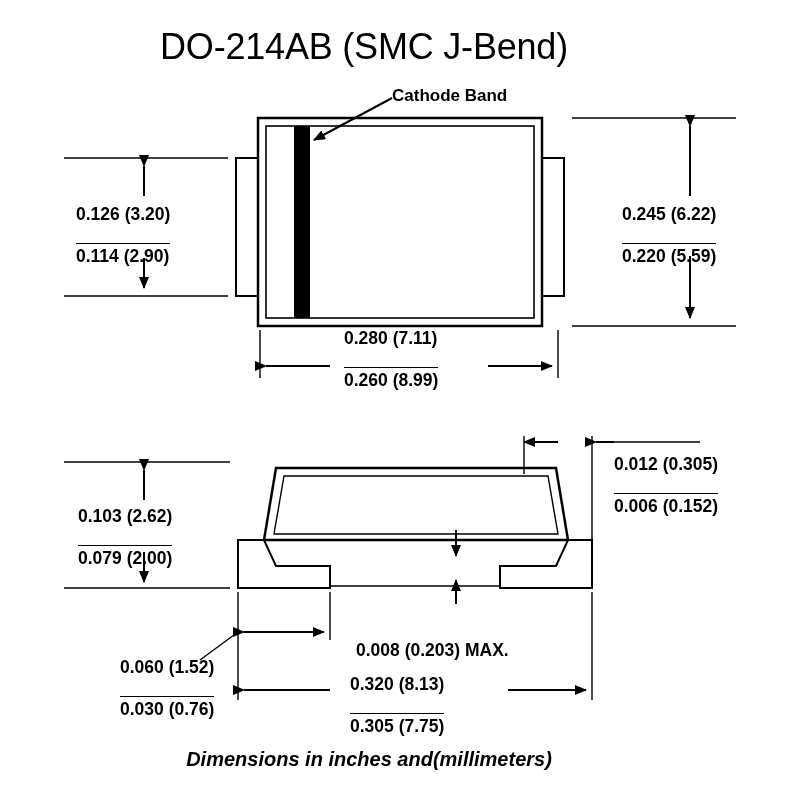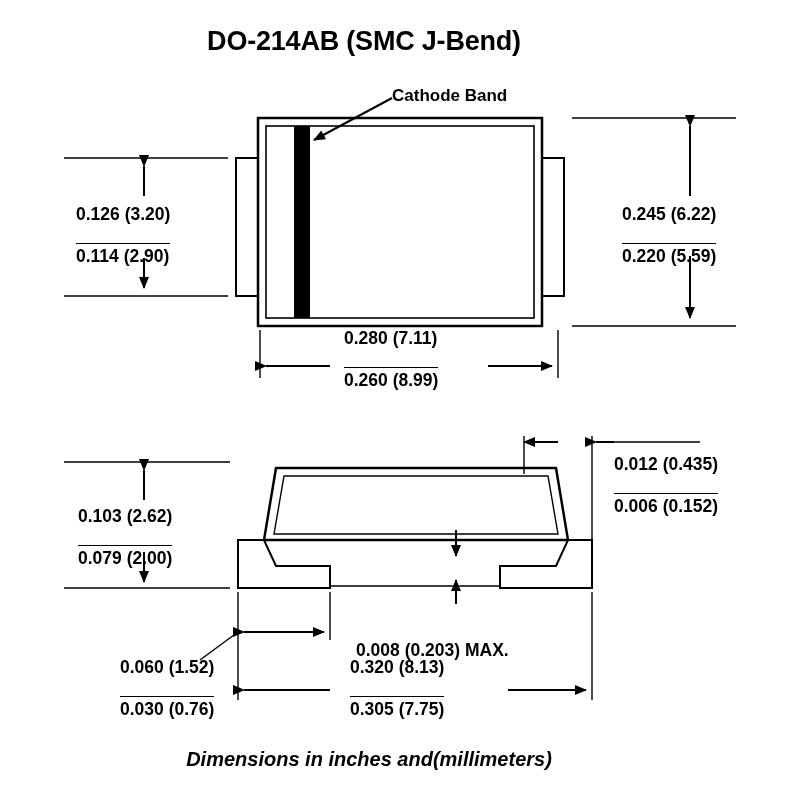--- a/index.html
+++ b/index.html
@@ -18,22 +18,22 @@
     position: relative;
     width: 800px;
     height: 800px;
   }
   .title {
     position: absolute;
     left: 0;
     top: 26px;
     width: 728px;
     text-align: center;
-    font-size: 27px;
-    font-weight: bold;
+    font-size: 36px;
+    font-weight: normal;
     letter-spacing: -0.2px;
   }
   .footer {
     position: absolute;
     left: 0;
     top: 748px;
     width: 738px;
     text-align: center;
     font-size: 20px;
     font-weight: bold;
@@ -194,30 +194,30 @@
     <span class="top">0.280 (7.11)</span>
     <span class="bot">0.260 (8.99)</span>
   </div>
 
   <div class="frac" style="left:78px; top:505px;">
     <span class="top">0.103 (2.62)</span>
     <span class="bot">0.079 (2.00)</span>
   </div>
 
   <div class="frac" style="left:614px; top:453px;">
-    <span class="top">0.012 (0.435)</span>
+    <span class="top">0.012 (0.305)</span>
     <span class="bot">0.006 (0.152)</span>
   </div>
 
   <div class="lbl" style="left:356px; top:611px;">0.008 (0.203) MAX.</div>
 
   <div class="frac" style="left:84px; top:656px;margin-left:36px;">
     <span class="top">0.060 (1.52)</span>
     <span class="bot">0.030 (0.76)</span>
   </div>
 
-  <div class="frac" style="left:350px; top:656px;">
+  <div class="frac" style="left:350px; top:673px;">
     <span class="top">0.320 (8.13)</span>
     <span class="bot">0.305 (7.75)</span>
   </div>
 
   <div class="footer">Dimensions in inches and(millimeters)</div>
 </div>
 
 </body></html>

